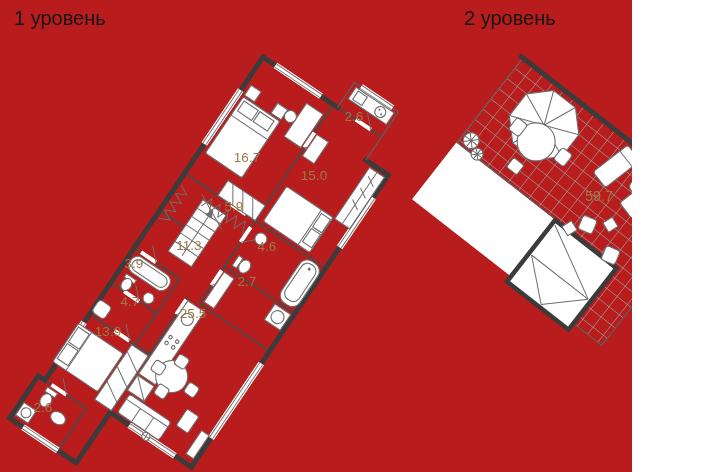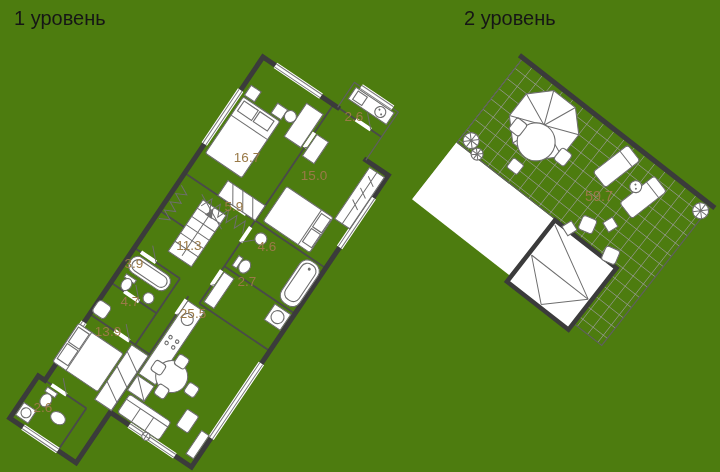--- a/index.html
+++ b/index.html
@@ -1,16 +1,16 @@
 <!DOCTYPE html>
 <html><head>
 <meta charset="utf-8">
 <style>
   html,body{margin:0;padding:0;background:#ffffff;}
-  .canvas{position:relative;width:720px;height:472px;background:#4d7c0f;overflow:hidden;
+  .canvas{position:relative;width:632px;height:472px;background:#b91c1c;overflow:hidden;
           font-family:"Liberation Sans",sans-serif;}
   svg{display:block}
   .wall5{stroke:#3b3b3b;stroke-width:5;fill:none;stroke-linecap:square}
   .wall4{stroke:#3b3b3b;stroke-width:4.5;fill:#ffffff}
   .wall2{stroke:#4a4a4a;stroke-width:1.8;fill:none;stroke-linecap:butt}
   .thin2{stroke:#5f5f5f;stroke-width:1.2;fill:none}
   .thin{stroke:#6e6e6e;stroke-width:1;fill:none}
   .furn{stroke:#6e6e6e;stroke-width:1.1;fill:#ffffff}
   .gap{stroke:#ffffff;stroke-width:4;fill:none}
   .wgap{stroke:#ffffff;stroke-width:6.5;fill:none}

